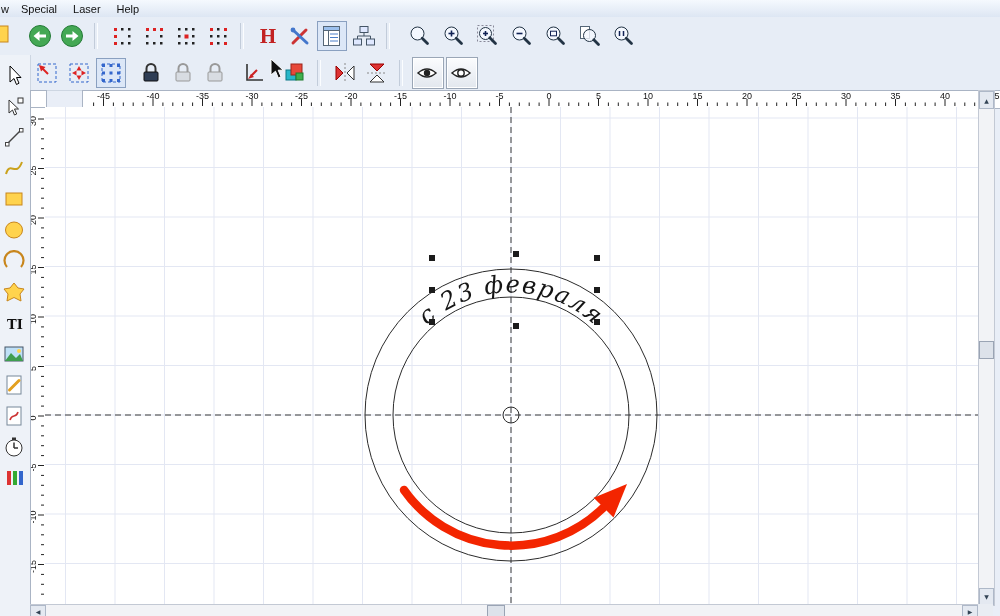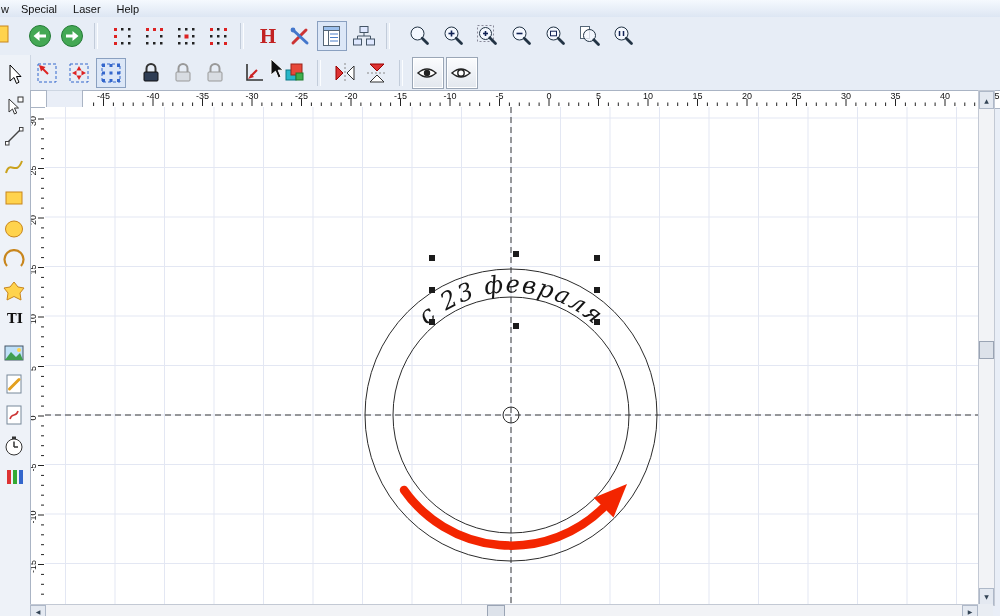--- a/index.html
+++ b/index.html
@@ -23,21 +23,21 @@
   .tbtn.raised{border:1px solid #9aa6b6;background:linear-gradient(#fbfcfe,#e2e7ee);
     box-shadow:inset 0 0 0 1px #ffffff;width:30px;height:30px;}
   .sep{width:2px;height:26px;border-left:1px solid #c2ccda;border-right:1px solid #fbfdff;
     margin:0 7px;flex:0 0 auto;}
   .clip{width:9px;height:28px;overflow:hidden;display:block;flex:0 0 auto;}
   svg.ic{width:24px;height:24px;display:block;}
   
   .leftbar{left:0;top:55px;width:30px;height:561px;background:#eef2f8;
     border-right:1px solid #cdd6e2;display:flex;flex-direction:column;
     align-items:center;padding-top:8px;gap:5px;}
-  .lbtn{width:26px;height:26px;display:flex;justify-content:center;flex:0 0 auto;}
+  .lbtn{width:26px;height:26px;display:flex;align-items:center;justify-content:center;flex:0 0 auto;}
   
   .corner{left:30px;top:90px;width:15px;height:17px;background:#fff;border:1px solid #aab4c4;}
   .hruler{left:45px;top:90px;width:933px;height:17px;background:#fff;border:1px solid #aab4c4;margin-left:37px;}
   .vruler{left:30px;top:107px;width:15px;height:497px;background:#fff;border:1px solid #aab4c4;}
   .canvas{left:45px;top:107px;width:933px;height:497px;background:#fff;}
   .thin{fill:none;stroke:#2b2b2b;stroke-width:1;}
   .arcText{font-family:"DejaVu Serif",serif;font-style:italic;font-size:24px;
     letter-spacing:1.5px;fill:#151515;}
   
   .vscroll{left:978px;top:90px;width:15px;height:514px;background:#f2f3f6;border:1px solid #c3c9d4;}

